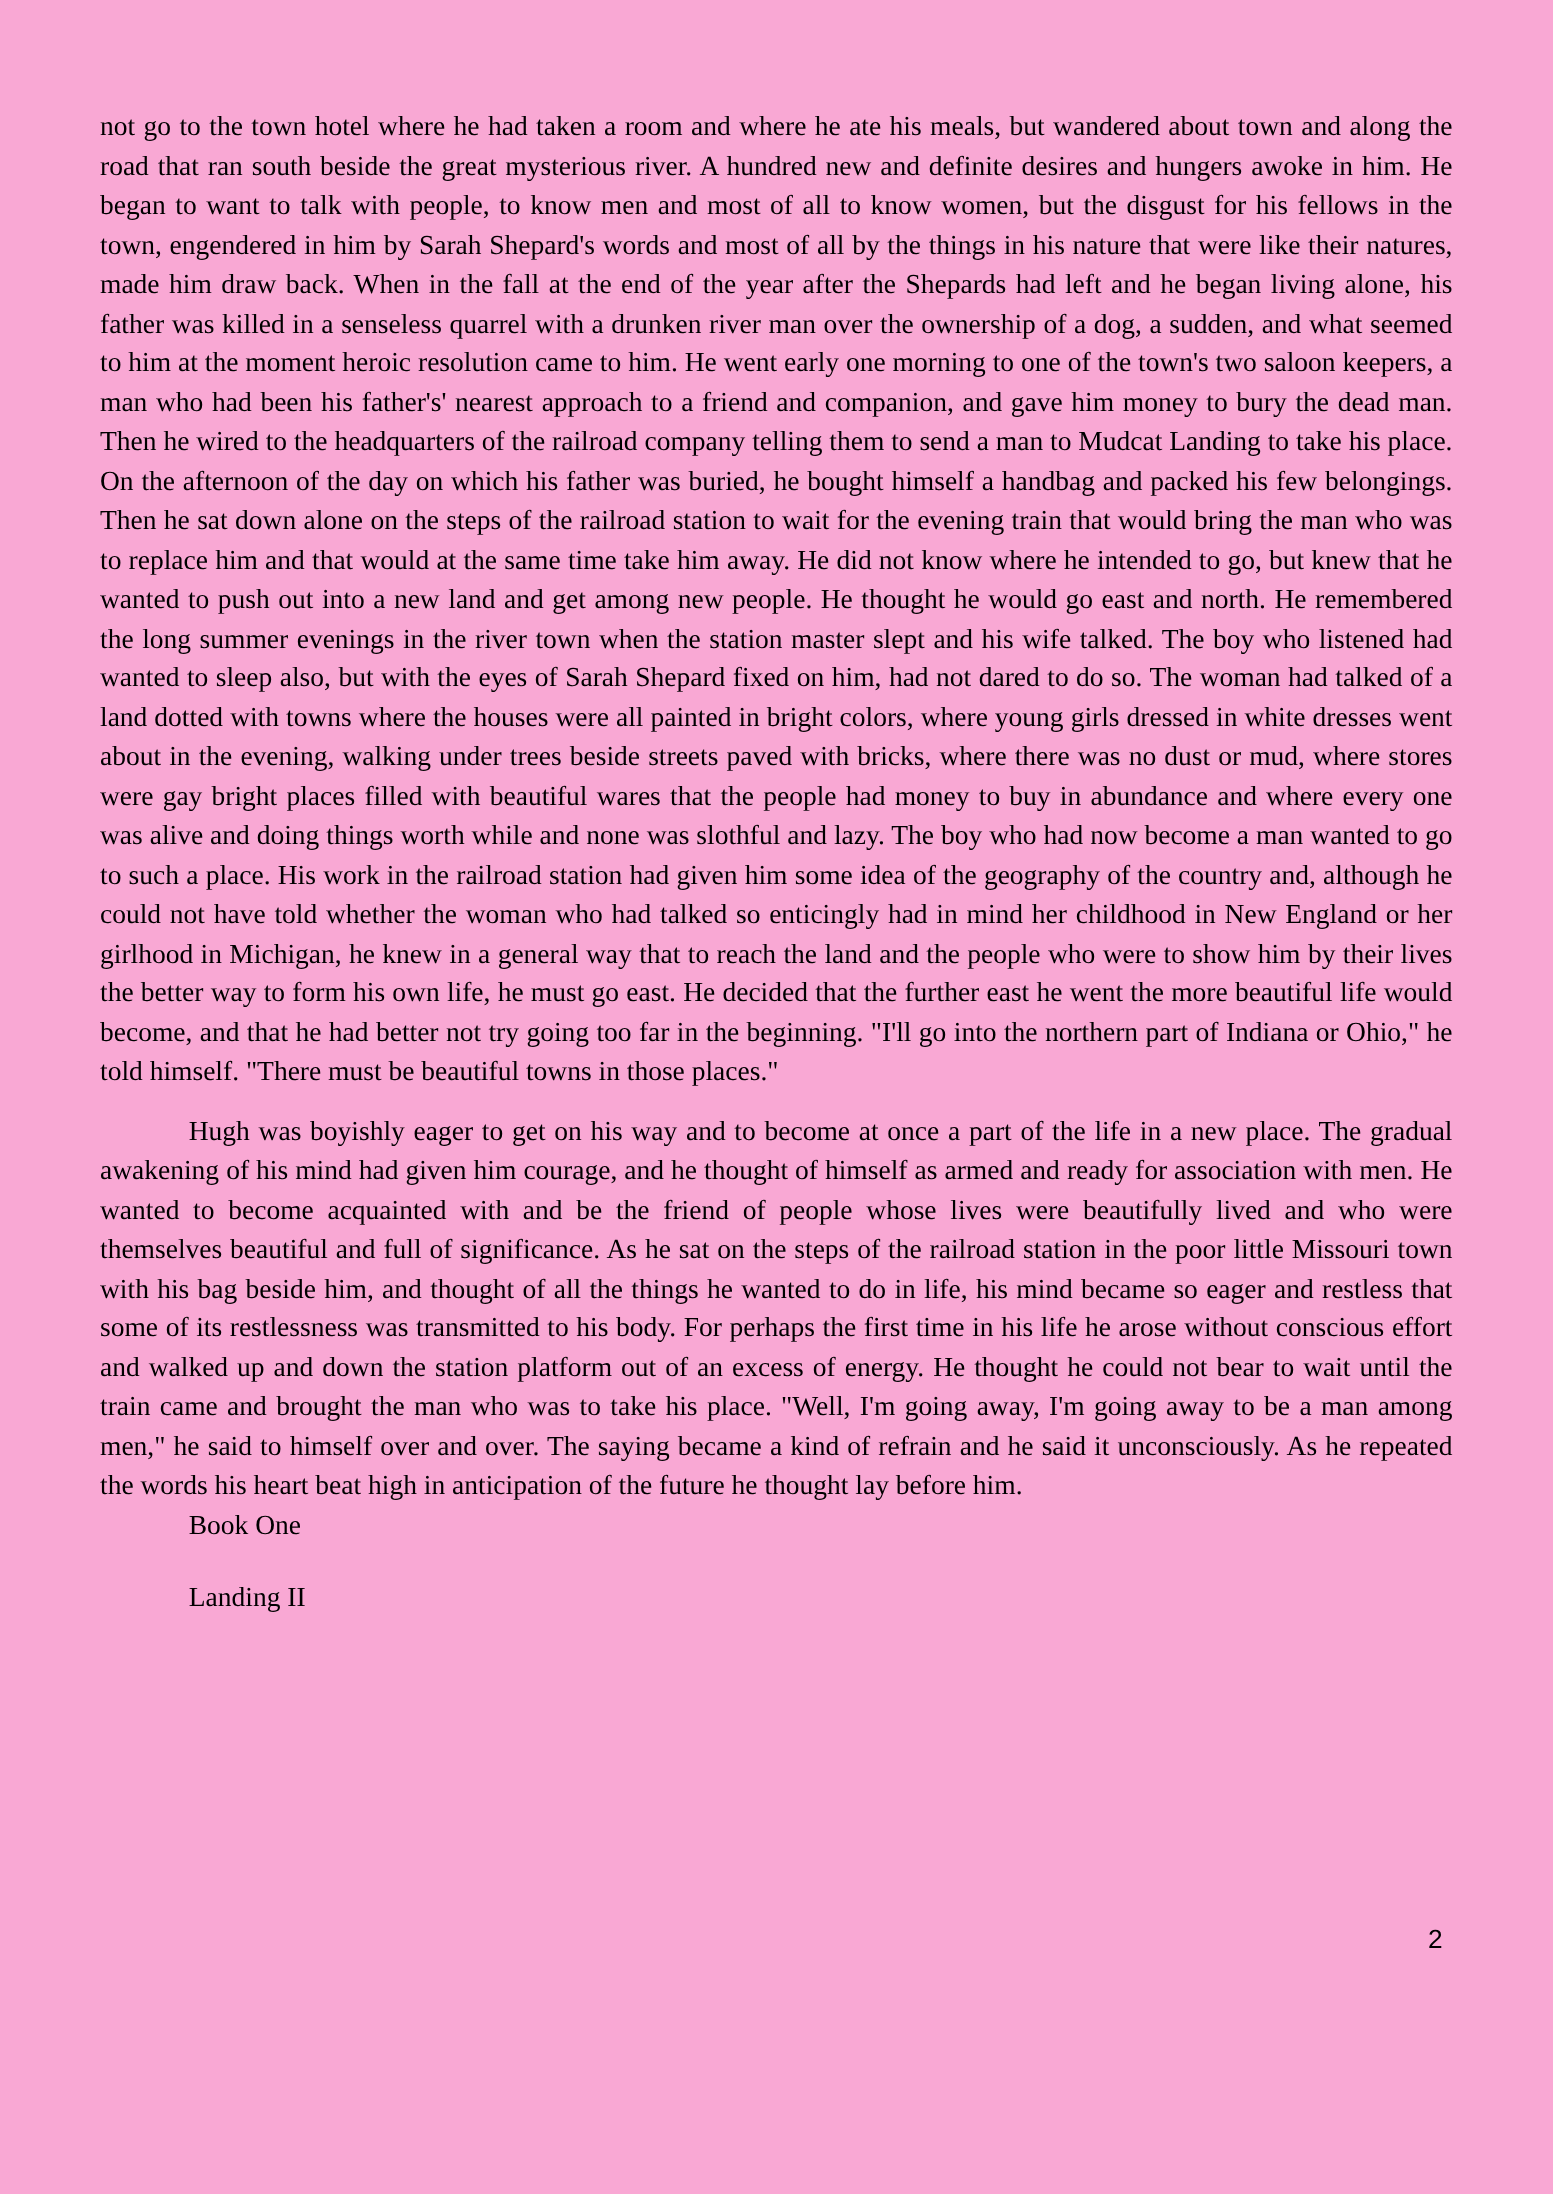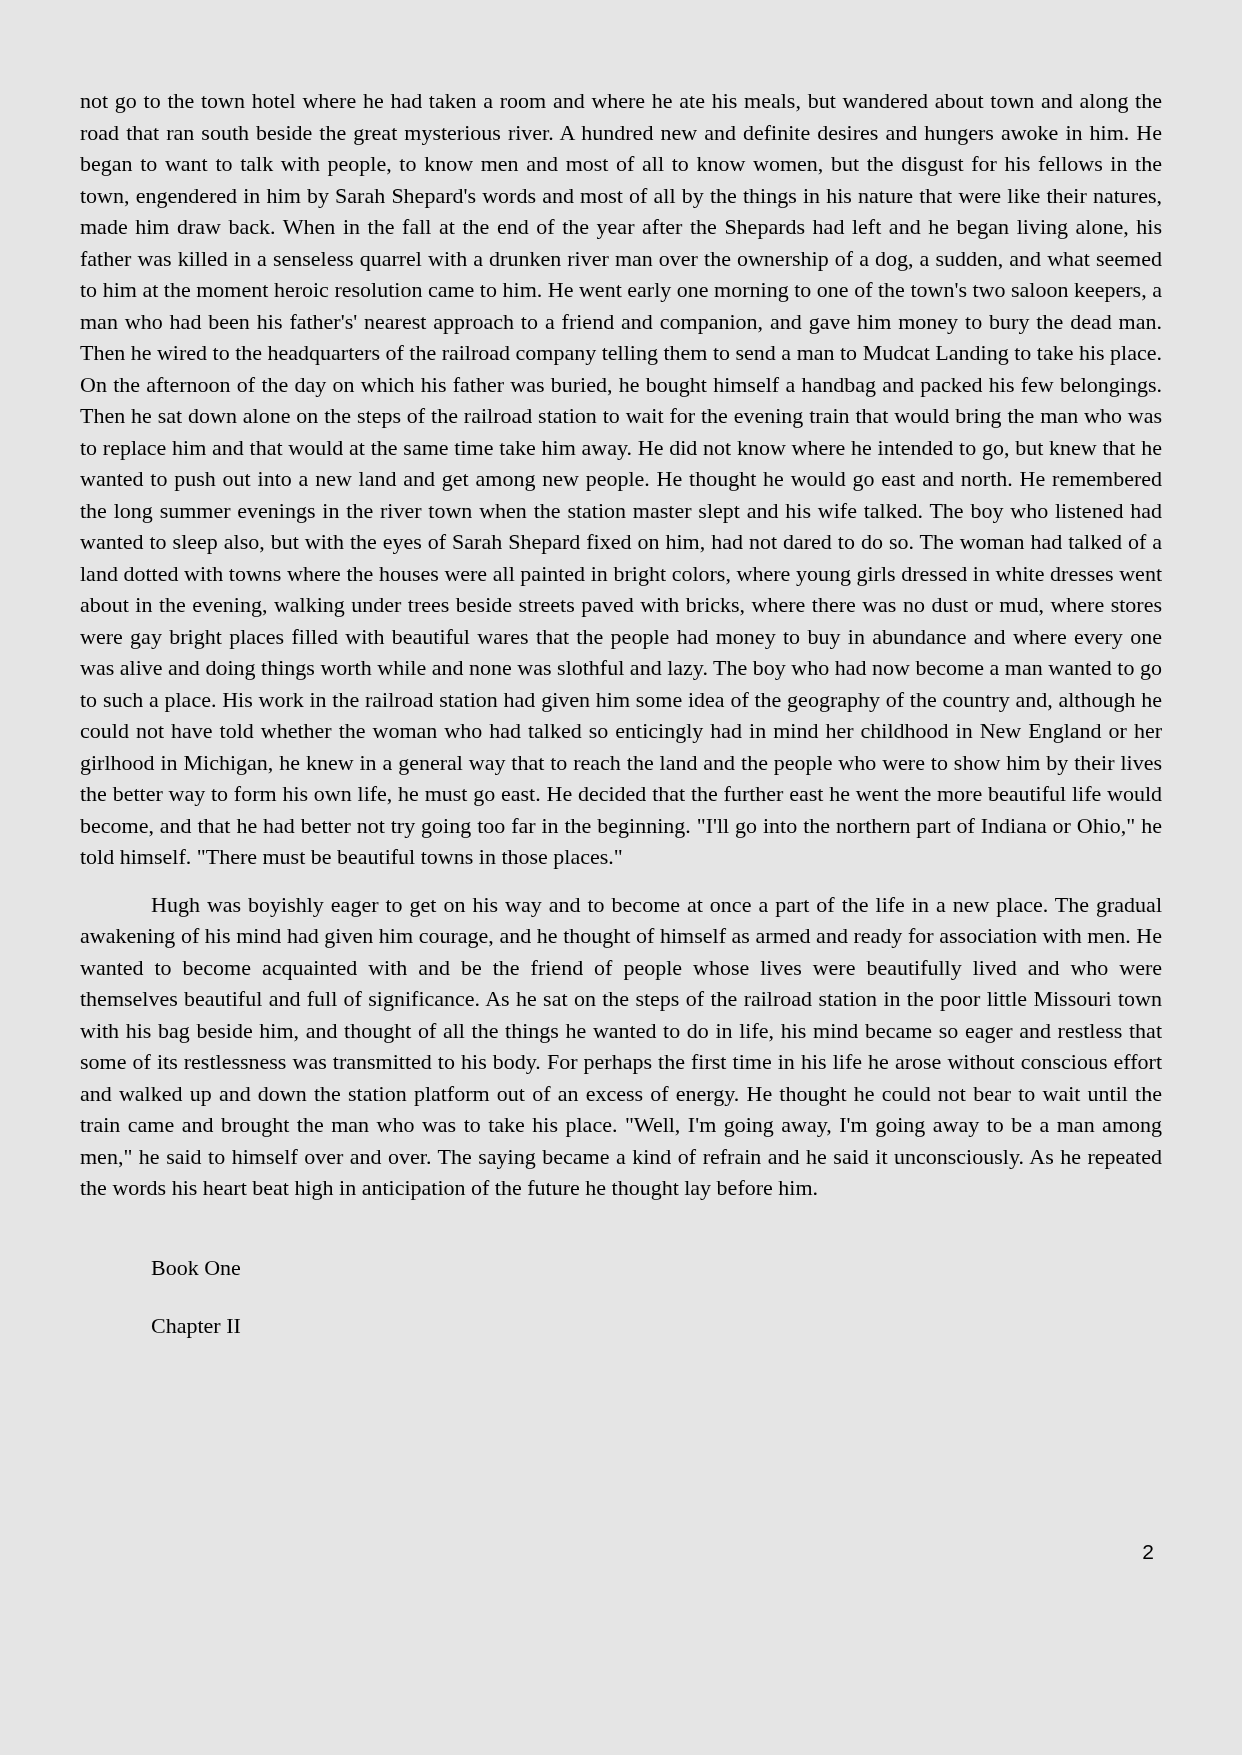--- a/index.html
+++ b/index.html
@@ -4,21 +4,21 @@
 <style>
   html, body {
     margin: 0;
     padding: 0;
     background: #ffffff;
   }
   .page {
     position: relative;
     width: 1242px;
     height: 1755px;
-    background: #e5e5e5;
+    background: #f9a8d4;
     overflow: hidden;
   }
   .content {
     position: absolute;
     left: 80px;
     top: 85px;
     width: 1082px;
     font-family: "Liberation Serif", "DejaVu Serif", serif;
     font-size: 22px;
     line-height: 31.5px;
@@ -32,21 +32,20 @@
   p.body-par.indented {
     margin-top: 16px;
     text-indent: 71px;
   }
   .heading {
     margin: 0;
     margin-left: 71px;
     text-align: left;
   }
   .heading.book {
-    margin-top: 48px;
   }
   .heading.chapter {
     margin-top: 27px;
   }
   .page-number {
     position: absolute;
     top: 1538px;
     right: 88px;
     font-family: "Liberation Sans", "DejaVu Sans", sans-serif;
     font-size: 21px;
@@ -55,16 +54,16 @@
   }
 </style>
 </head>
 <body>
 
 <div class="page">
   <div class="content">
     <p class="body-par">not go to the town hotel where he had taken a room and where he ate his meals, but wandered about town and along the road that ran south beside the great mysterious river. A hundred new and definite desires and hungers awoke in him. He began to want to talk with people, to know men and most of all to know women, but the disgust for his fellows in the town, engendered in him by Sarah Shepard's words and most of all by the things in his nature that were like their natures, made him draw back. When in the fall at the end of the year after the Shepards had left and he began living alone, his father was killed in a senseless quarrel with a drunken river man over the ownership of a dog, a sudden, and what seemed to him at the moment heroic resolution came to him. He went early one morning to one of the town's two saloon keepers, a man who had been his father's' nearest approach to a friend and companion, and gave him money to bury the dead man. Then he wired to the headquarters of the railroad company telling them to send a man to Mudcat Landing to take his place. On the afternoon of the day on which his father was buried, he bought himself a handbag and packed his few belongings. Then he sat down alone on the steps of the railroad station to wait for the evening train that would bring the man who was to replace him and that would at the same time take him away. He did not know where he intended to go, but knew that he wanted to push out into a new land and get among new people. He thought he would go east and north. He remembered the long summer evenings in the river town when the station master slept and his wife talked. The boy who listened had wanted to sleep also, but with the eyes of Sarah Shepard fixed on him, had not dared to do so. The woman had talked of a land dotted with towns where the houses were all painted in bright colors, where young girls dressed in white dresses went about in the evening, walking under trees beside streets paved with bricks, where there was no dust or mud, where stores were gay bright places filled with beautiful wares that the people had money to buy in abundance and where every one was alive and doing things worth while and none was slothful and lazy. The boy who had now become a man wanted to go to such a place. His work in the railroad station had given him some idea of the geography of the country and, although he could not have told whether the woman who had talked so enticingly had in mind her childhood in New England or her girlhood in Michigan, he knew in a general way that to reach the land and the people who were to show him by their lives the better way to form his own life, he must go east. He decided that the further east he went the more beautiful life would become, and that he had better not try going too far in the beginning. "I'll go into the northern part of Indiana or Ohio," he told himself. "There must be beautiful towns in those places."</p>
     <p class="body-par indented">Hugh was boyishly eager to get on his way and to become at once a part of the life in a new place. The gradual awakening of his mind had given him courage, and he thought of himself as armed and ready for association with men. He wanted to become acquainted with and be the friend of people whose lives were beautifully lived and who were themselves beautiful and full of significance. As he sat on the steps of the railroad station in the poor little Missouri town with his bag beside him, and thought of all the things he wanted to do in life, his mind became so eager and restless that some of its restlessness was transmitted to his body. For perhaps the first time in his life he arose without conscious effort and walked up and down the station platform out of an excess of energy. He thought he could not bear to wait until the train came and brought the man who was to take his place. "Well, I'm going away, I'm going away to be a man among men," he said to himself over and over. The saying became a kind of refrain and he said it unconsciously. As he repeated the words his heart beat high in anticipation of the future he thought lay before him.</p>
     <p class="heading book">Book One</p>
-    <p class="heading chapter">Chapter II</p>
+    <p class="heading chapter">Landing II</p>
   </div>
   <div class="page-number">2</div>
 </div>
 
 </body></html>

